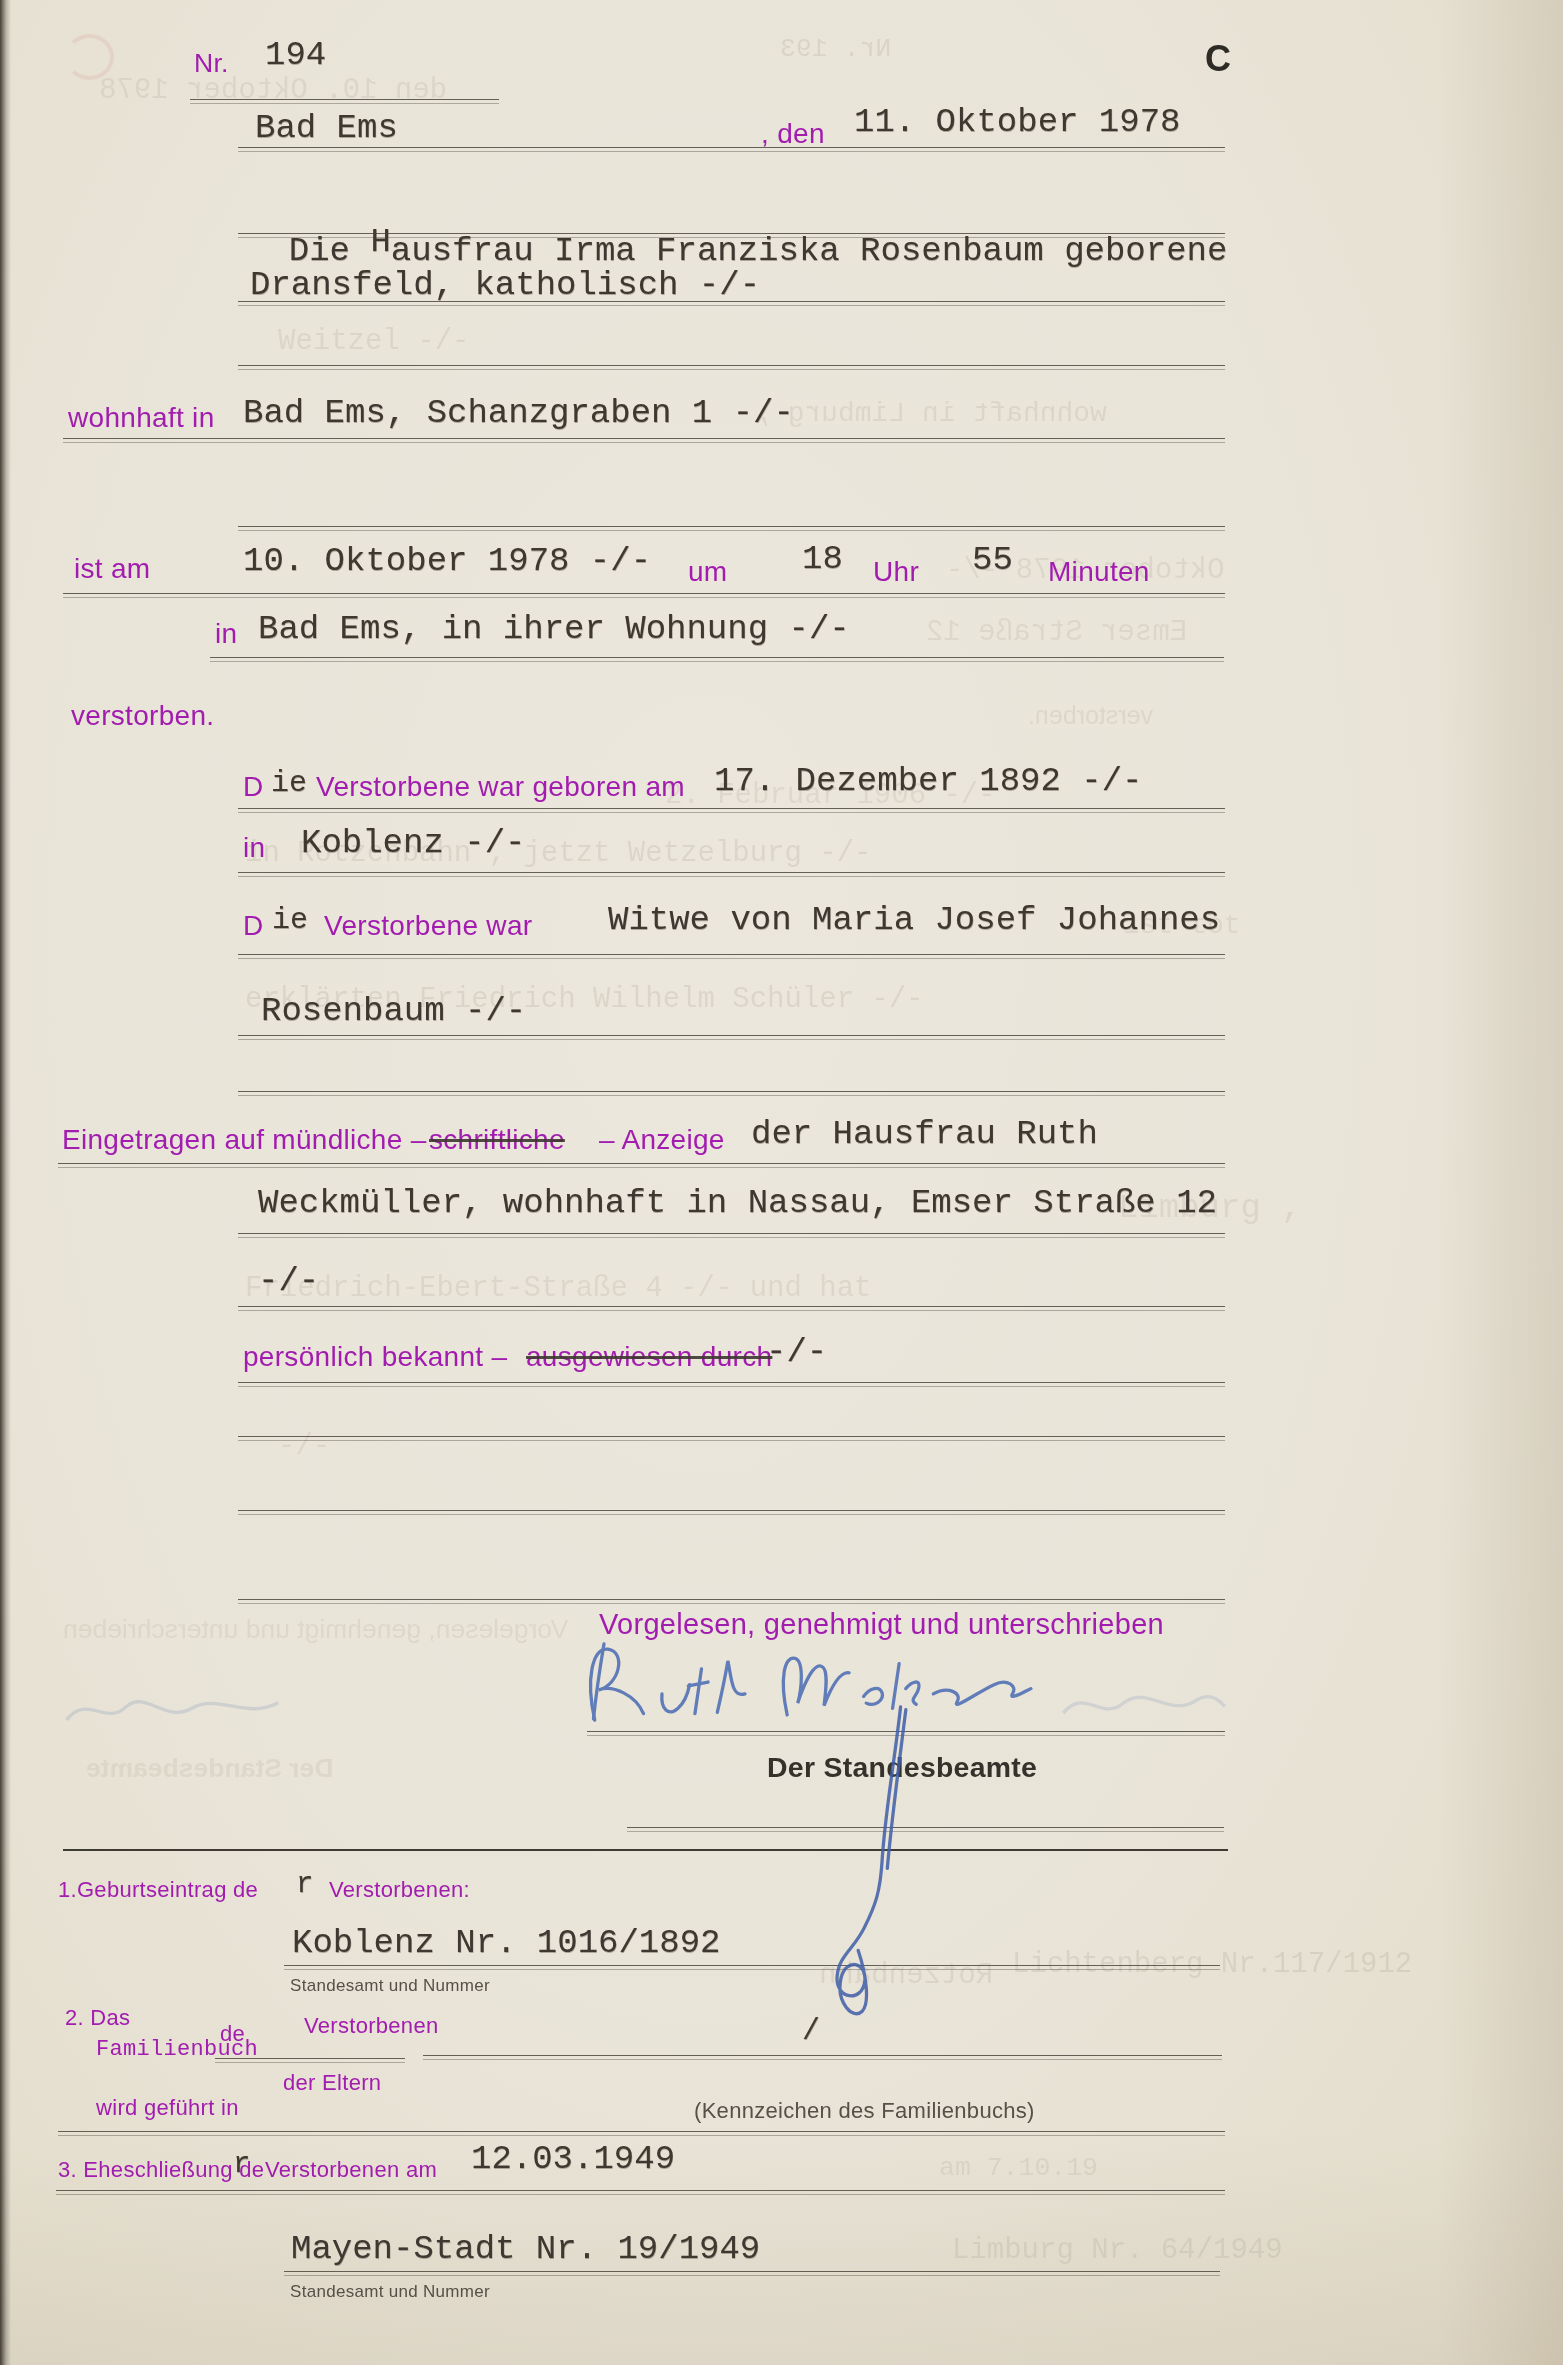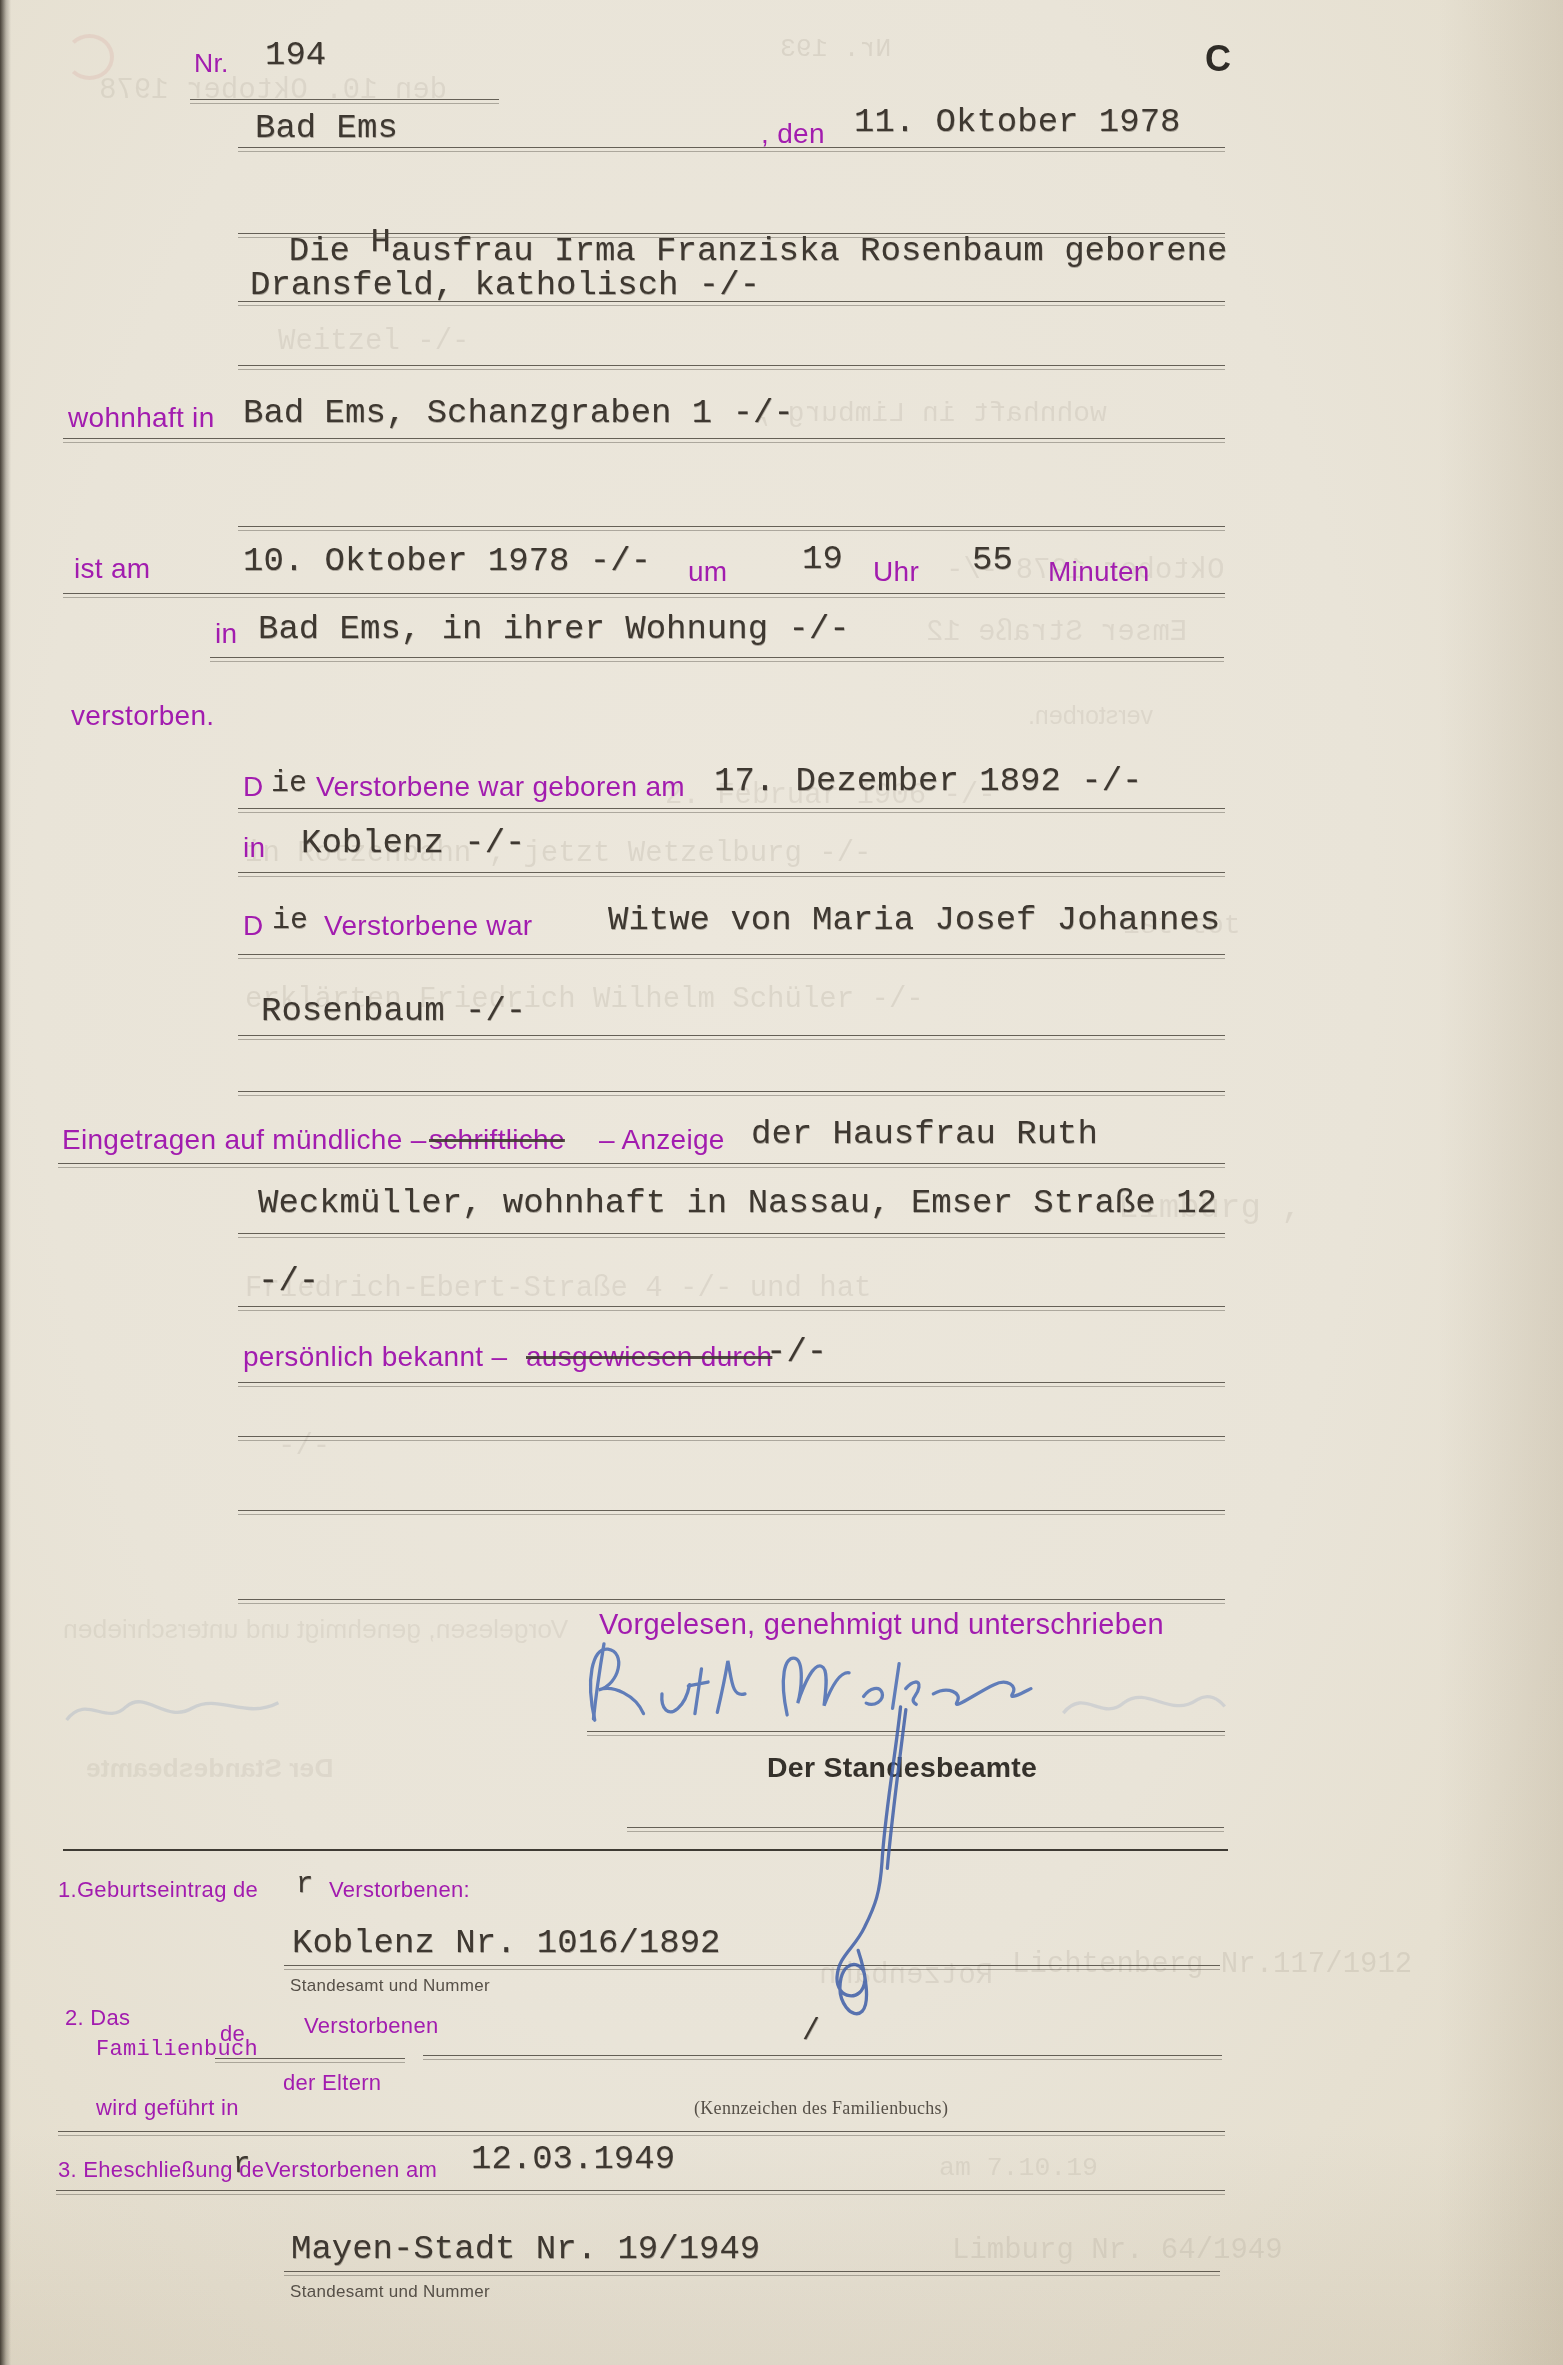--- a/index.html
+++ b/index.html
@@ -81,21 +81,21 @@
 
 <span class="p" style="left:68px;top:402px;">wohnhaft in</span>
 <span class="t" style="left:243px;top:394px;">Bad Ems, Schanzgraben 1 -/-</span>
 <div class="rule" style="left:63px;top:438px;width:1162px;"></div>
 
 <div class="rule" style="left:238px;top:526px;width:987px;"></div>
 
 <span class="p" style="left:74px;top:553px;">ist am</span>
 <span class="t" style="left:243px;top:542px;text-align:right;">10. Oktober 1978 -/-</span>
 <span class="p" style="left:688px;top:556px;">um</span>
-<span class="t" style="left:802px;top:540px;">19</span>
+<span class="t" style="left:802px;top:540px;">18</span>
 <span class="p" style="left:873px;top:556px;">Uhr</span>
 <span class="t" style="left:972px;top:541px;">55</span>
 <span class="p" style="left:1048px;top:556px;">Minuten</span>
 <div class="rule" style="left:63px;top:593px;width:1162px;"></div>
 
 <span class="p" style="left:215px;top:618px;">in</span>
 <span class="t" style="left:258px;top:610px;">Bad Ems, in ihrer Wohnung -/-</span>
 <div class="rule" style="left:210px;top:657px;width:1014px;"></div>
 
 <span class="p" style="left:71px;top:700px;">verstorben.</span>
@@ -187,21 +187,21 @@
 <span class="sub" style="left:290px;top:1976px;">Standesamt und Nummer</span>
 
 <span class="p small" style="left:65px;top:2005px;">2. Das</span>
 <span class="p small" style="left:96px;top:2037px;font-family:Liberation Mono, monospace;">Familienbuch</span>
 <span class="p small" style="left:220px;top:2021px;">de</span>
 <span class="p small" style="left:304px;top:2013px;">Verstorbenen</span>
 <div class="rule" style="left:215px;top:2058px;width:190px;"></div>
 <span class="p small" style="left:283px;top:2070px;">der Eltern</span>
 <div class="rule" style="left:423px;top:2055px;width:799px;"></div>
 <span class="t" style="left:802px;top:2014px;font-size:30px;">/</span>
-<span class="sub" style="left:694px;top:2098px;font-size:18px;font-family:Liberation Serif, serif;">(Kennzeichen des Familienbuchs)</span>
+<span class="sub" style="left:694px;top:2098px;font-size:22px;">(Kennzeichen des Familienbuchs)</span>
 <span class="p small" style="left:96px;top:2095px;">wird geführt in</span>
 <div class="rule" style="left:58px;top:2131px;width:1167px;"></div>
 
 <span class="p small" style="left:58px;top:2157px;">3. Eheschließung de</span>
 <span class="t" style="left:233px;top:2148px;font-size:29px;">r</span>
 <span class="p small" style="left:265px;top:2157px;">Verstorbenen am</span>
 <span class="t" style="left:471px;top:2140px;">12.03.1949</span>
 <div class="rule" style="left:56px;top:2190px;width:1169px;"></div>
 
 <span class="t" style="left:291px;top:2230px;">Mayen-Stadt Nr. 19/1949</span>

